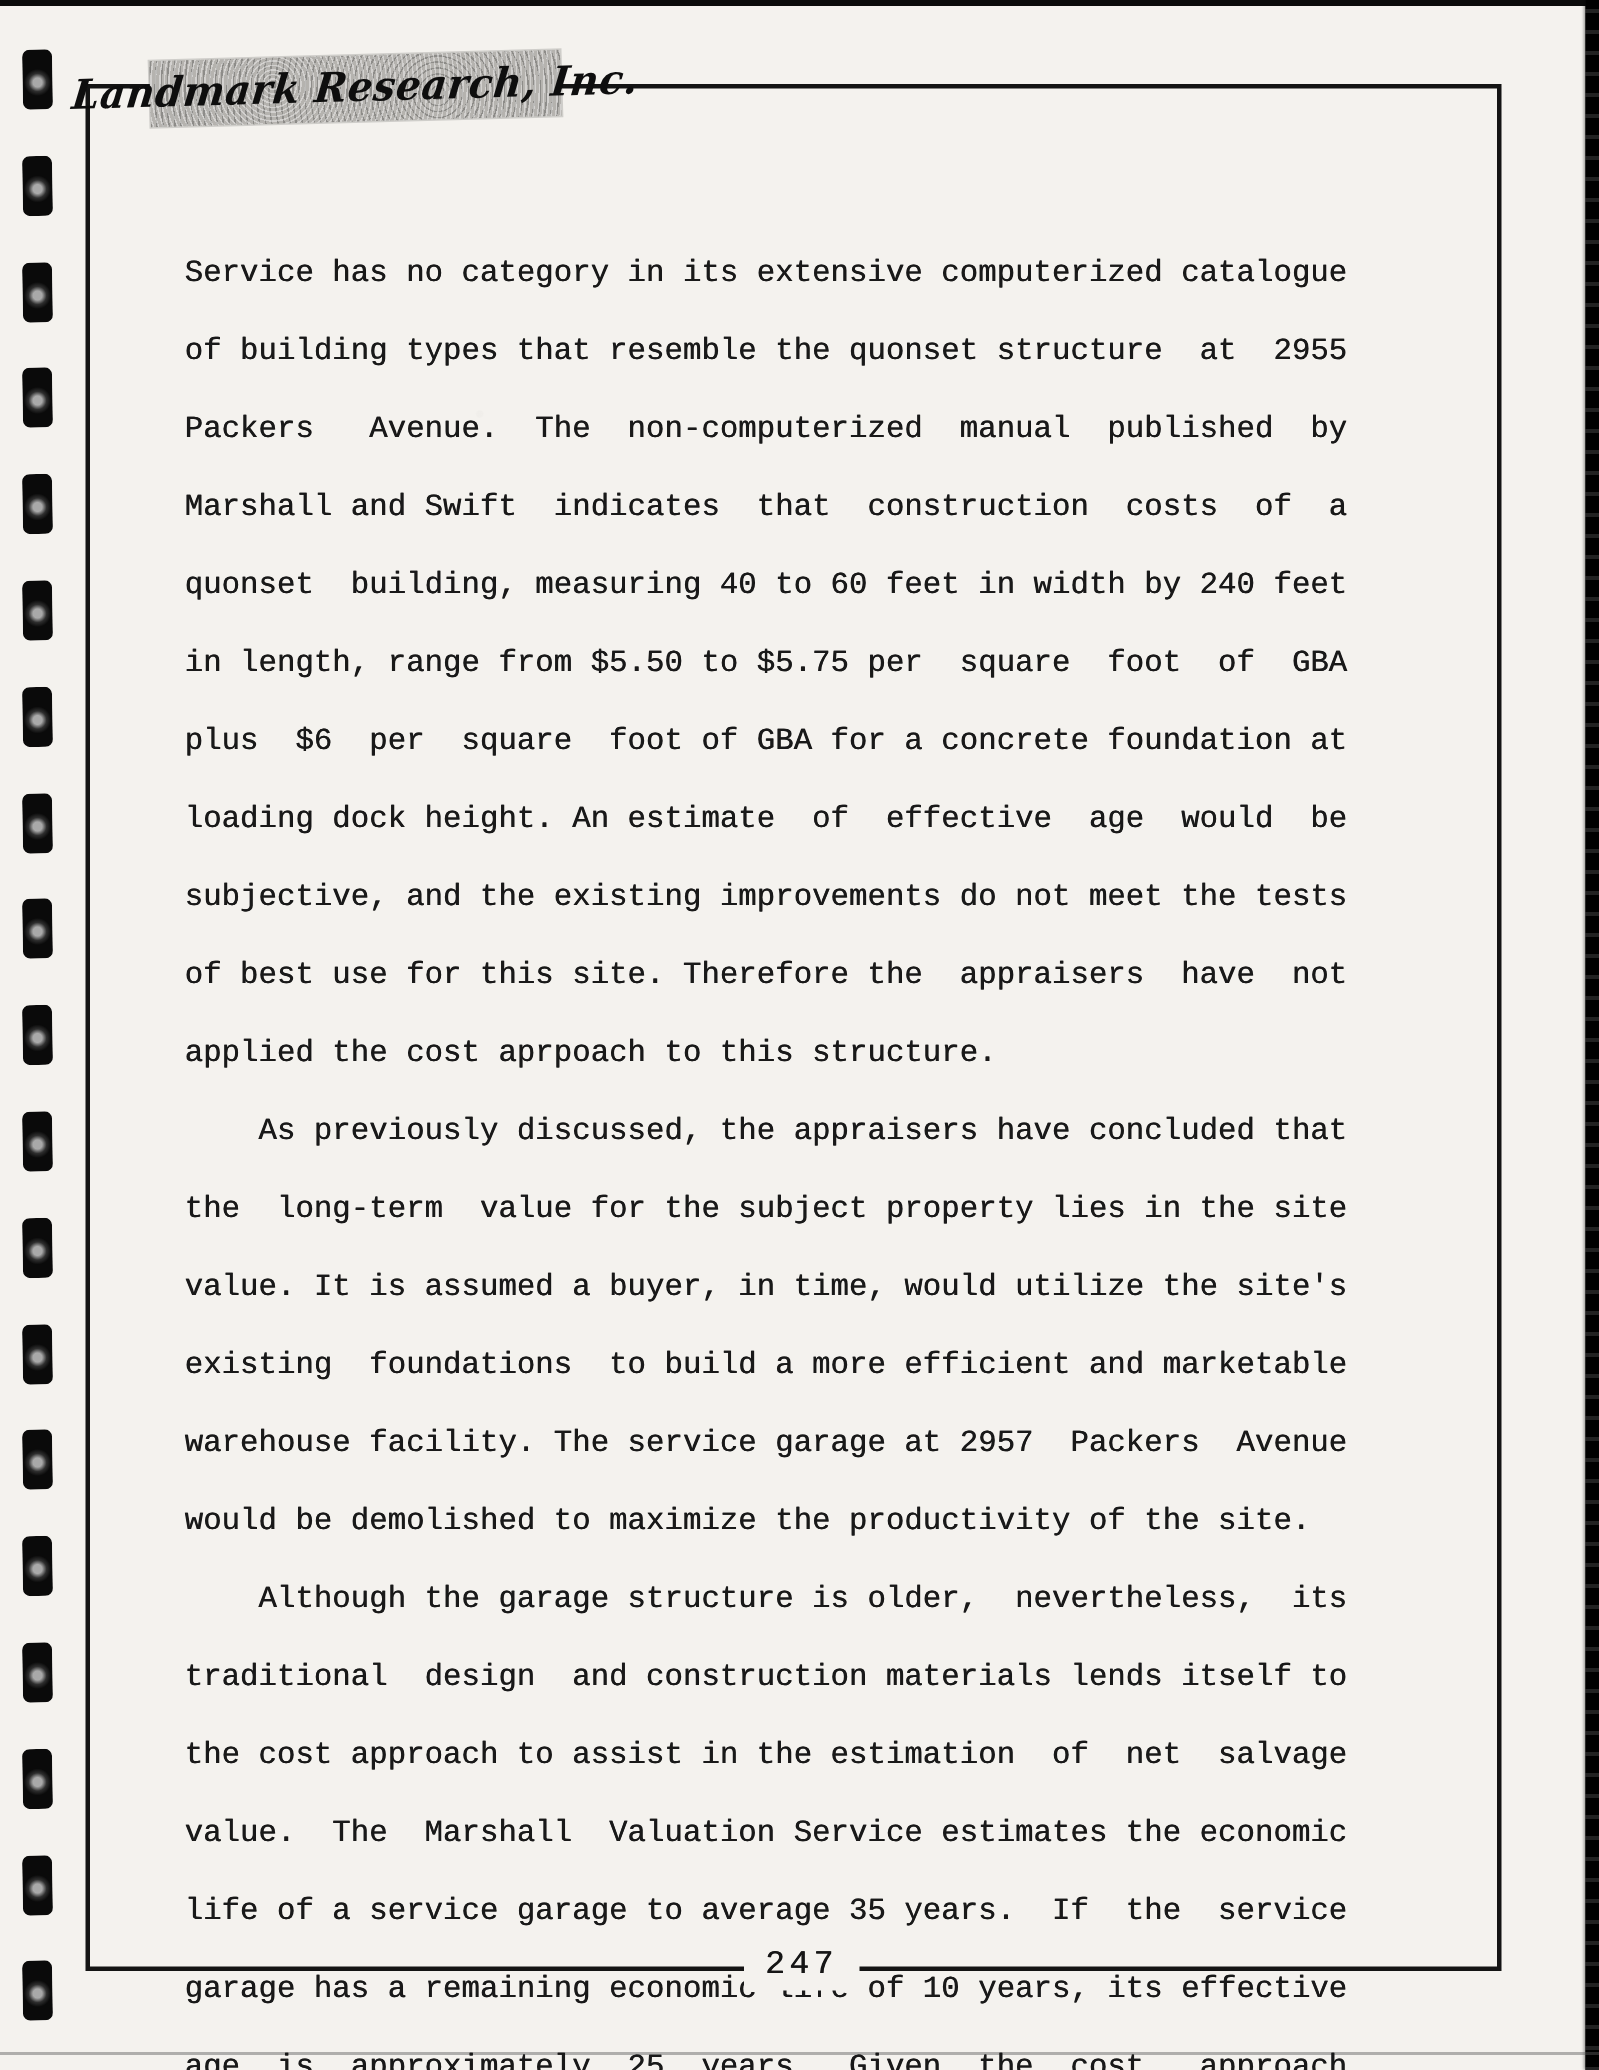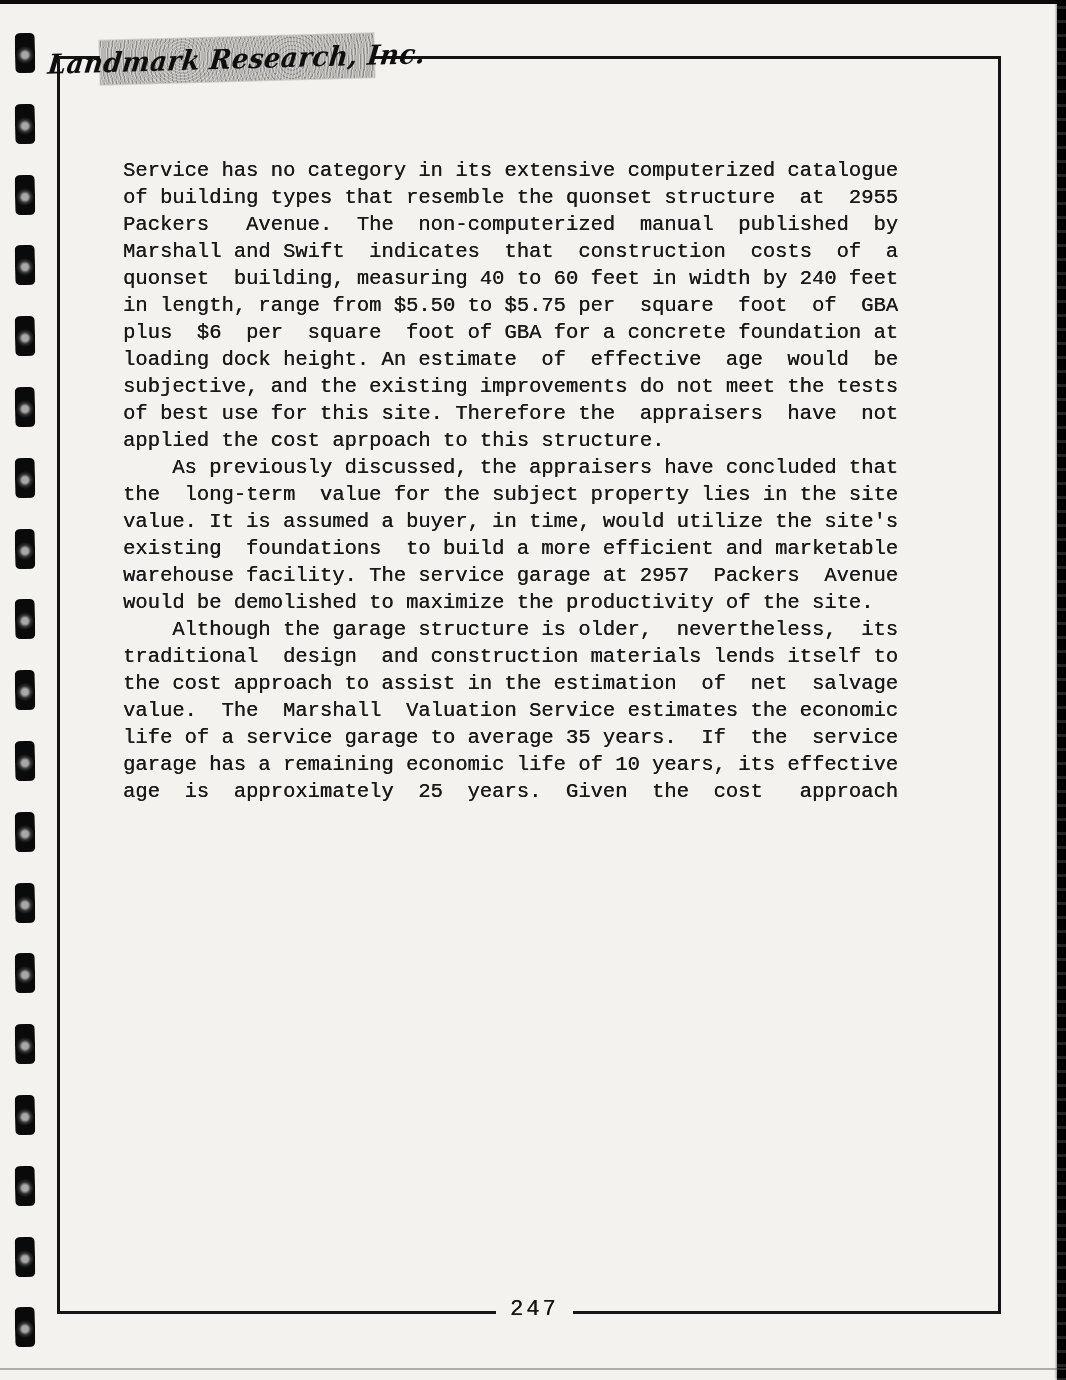--- a/index.html
+++ b/index.html
@@ -87,21 +87,21 @@
   .text-block {
     position: absolute;
     left: 123px;
     top: 157px;
     z-index: 2;
   }
   .text-block pre {
     margin: 0;
     font-family: "Liberation Mono", monospace;
     font-size: 20.5px;
-    line-height: 27px;
+    line-height: 52px;
     color: #191919;
     text-shadow: 0.3px 0 0 #191919;
     white-space: pre;
   }
   
   .page-number-plate {
     position: absolute;
     left: 496px; top: 1291px;
     height: 36px;
     padding: 0 14px;

